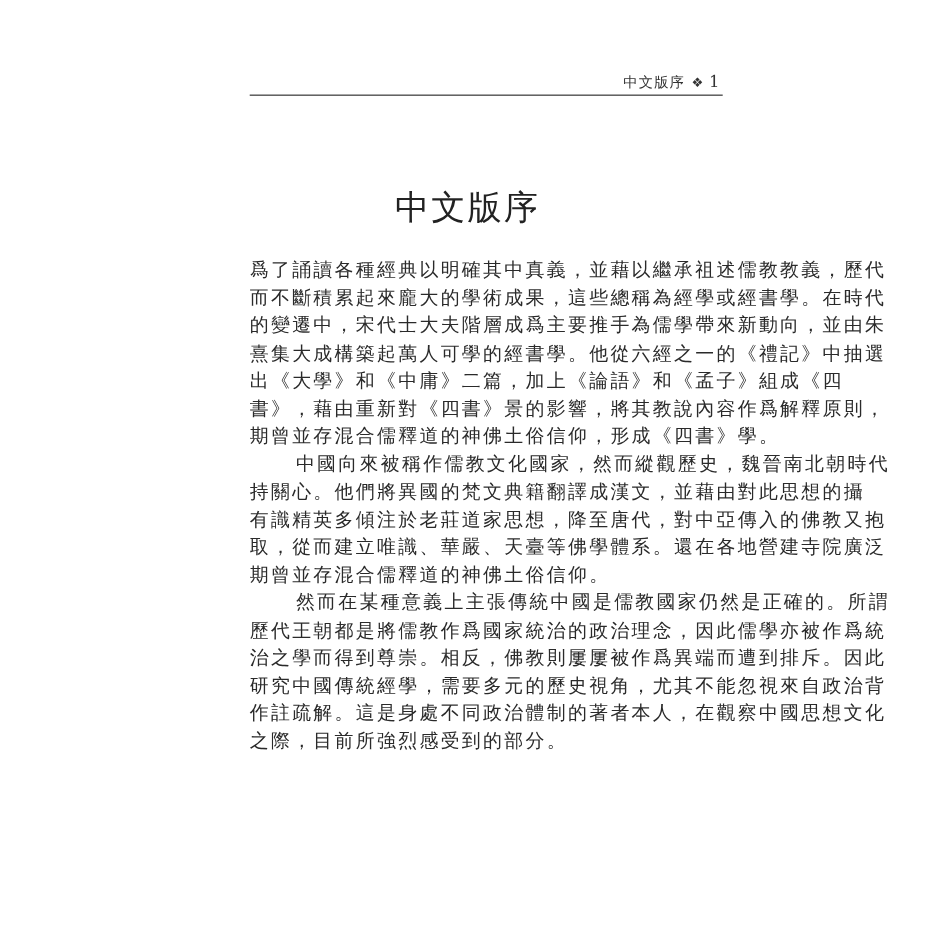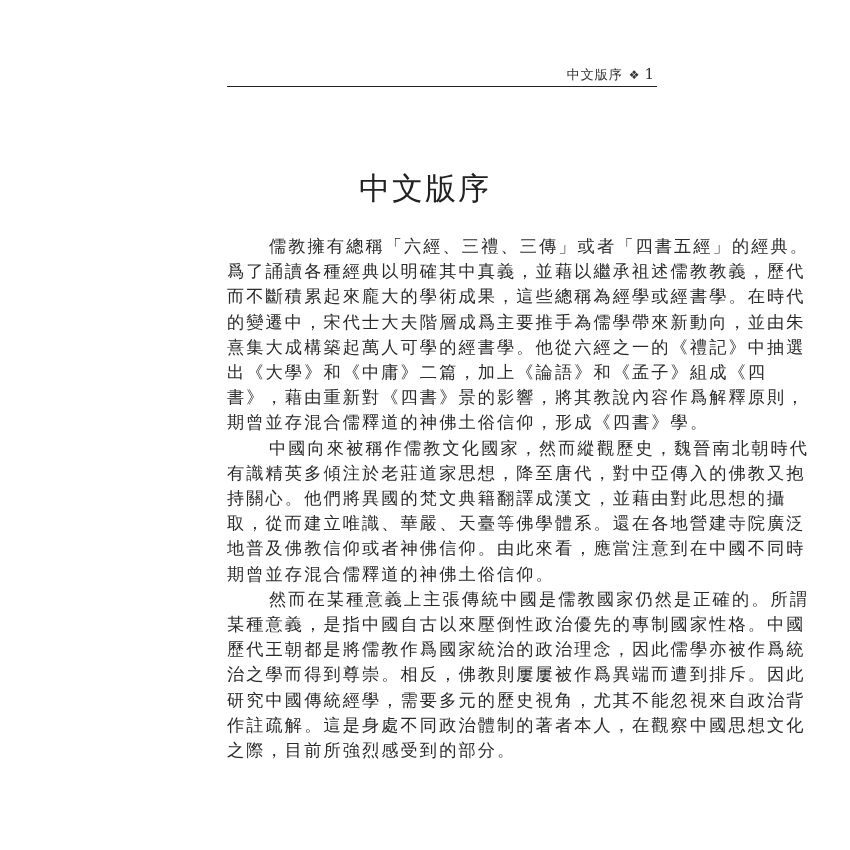--- a/index.html
+++ b/index.html
@@ -27,40 +27,37 @@
 
   <div class="running-head">
     <span>中文版序</span><span class="sep">❖</span><span class="num">1</span>
   </div>
   <div class="head-rule"></div>
 
   <h1 class="title">中文版序</h1>
 
   <div class="body-text">
     <p class="para">
-      <span class="line indent">儒教擁有總稱「六經、三禮、三傳」或者「四書五經」的經典。</span>
       <span class="line">爲了誦讀各種經典以明確其中真義，並藉以繼承祖述儒教教義，歷代</span>
       <span class="line">而不斷積累起來龐大的學術成果，這些總稱為經學或經書學。在時代</span>
       <span class="line">的變遷中，宋代士大夫階層成爲主要推手為儒學帶來新動向，並由朱</span>
       <span class="line">熹集大成構築起萬人可學的經書學。他從六經之一的《禮記》中抽選</span>
       <span class="line">出《大學》和《中庸》二篇，加上《論語》和《孟子》組成《四</span>
       <span class="line">書》，藉由重新對《四書》景的影響，將其教說內容作爲解釋原則，</span>
       <span class="line">期曾並存混合儒釋道的神佛土俗信仰，形成《四書》學。</span>
     </p>
     <p class="para">
       <span class="line indent">中國向來被稱作儒教文化國家，然而縱觀歷史，魏晉南北朝時代</span>
+      <span class="line">持關心。他們將異國的梵文典籍翻譯成漢文，並藉由對此思想的攝</span>
       <span class="line">有識精英多傾注於老莊道家思想，降至唐代，對中亞傳入的佛教又抱</span>
-      <span class="line">持關心。他們將異國的梵文典籍翻譯成漢文，並藉由對此思想的攝</span>
       <span class="line">取，從而建立唯識、華嚴、天臺等佛學體系。還在各地營建寺院廣泛</span>
-      <span class="line">地普及佛教信仰或者神佛信仰。由此來看，應當注意到在中國不同時</span>
       <span class="line">期曾並存混合儒釋道的神佛土俗信仰。</span>
     </p>
     <p class="para">
       <span class="line indent">然而在某種意義上主張傳統中國是儒教國家仍然是正確的。所謂</span>
-      <span class="line">某種意義，是指中國自古以來壓倒性政治優先的專制國家性格。中國</span>
       <span class="line">歷代王朝都是將儒教作爲國家統治的政治理念，因此儒學亦被作爲統</span>
       <span class="line">治之學而得到尊崇。相反，佛教則屢屢被作爲異端而遭到排斥。因此</span>
       <span class="line">研究中國傳統經學，需要多元的歷史視角，尤其不能忽視來自政治背</span>
       <span class="line">作註疏解。這是身處不同政治體制的著者本人，在觀察中國思想文化</span>
       <span class="line">之際，目前所強烈感受到的部分。</span>
     </p>
   </div>
 
 </div>
 

